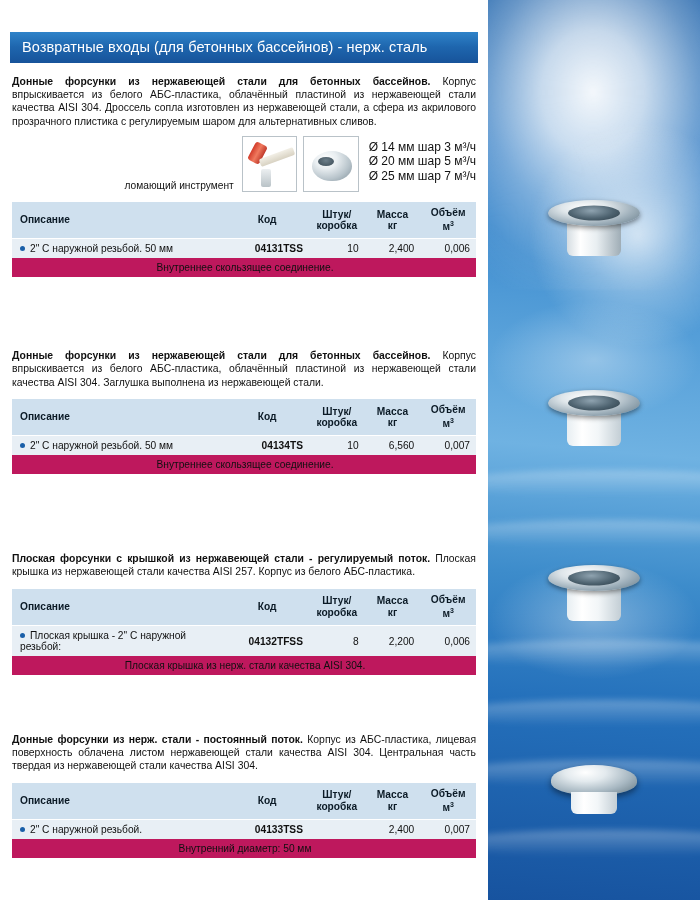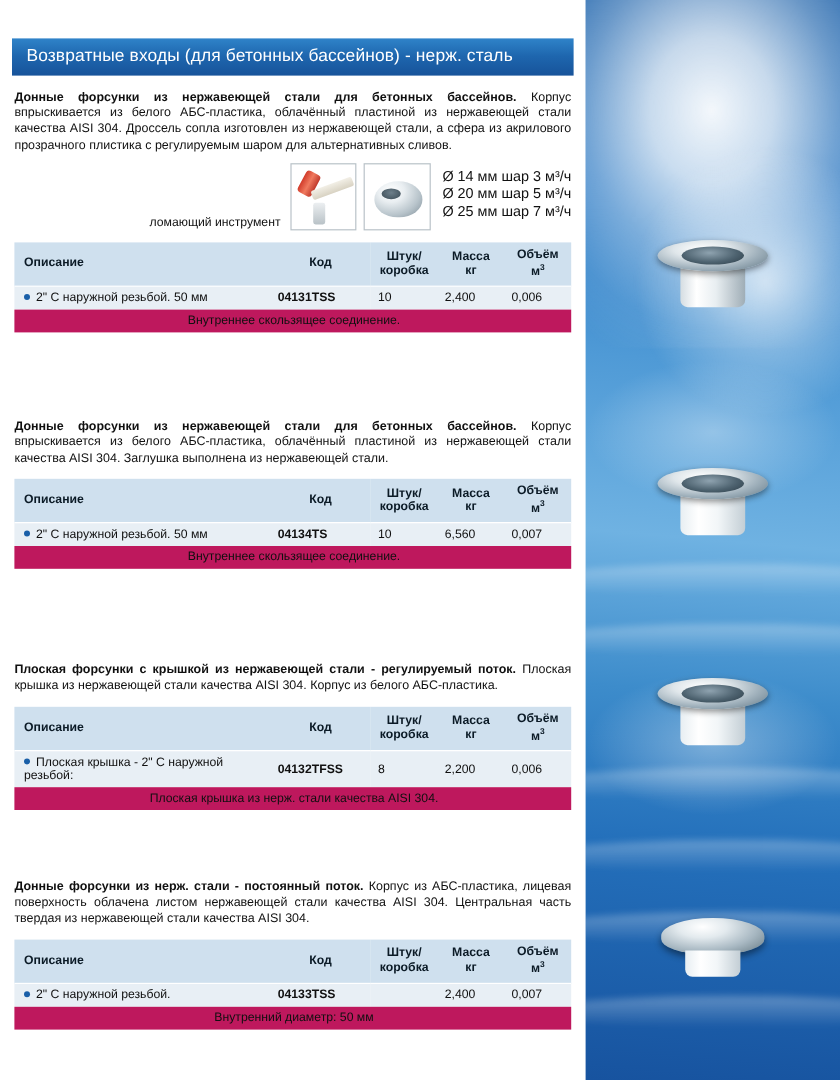--- a/index.html
+++ b/index.html
@@ -200,21 +200,21 @@
     padding: 5px 6px;
     text-align: center;
     line-height: 11.5px;
     border-bottom: 1px solid #ffffff;
   }
   table.spec thead th.left { text-align: left; padding-left: 8px; }
   table.spec thead th sup { font-size: 7px; }
   table.spec tbody td {
     background: #e8eff5;
     padding: 4px 6px;
-    text-align: left;
+    text-align: right;
     color: #101010;
     font-size: 10.2px;
   }
   table.spec tbody td.left { text-align: left; padding-left: 8px; }
   table.spec tbody td.code { font-weight: bold; }
   table.spec tbody tr.note td {
     background: #be185d;
     text-align: center;
     padding-left: 8px;
     font-size: 10.2px;
@@ -349,21 +349,21 @@
           <td>0,007</td>
         </tr>
         <tr class="note">
           <td colspan="5">Внутреннее скользящее соединение.</td>
         </tr>
       </tbody>
     </table>
   </div>
 
   <div class="section" style="margin-top:78px">
-    <p class="para"><b>Плоская форсунки с крышкой из нержавеющей стали - регулируемый поток.</b><span> Плоская крышка из нержавеющей стали качества AISI 304. Корпус из белого АБС-пластика.</span></p>
+    <p class="para"><b>Плоская форсунки с крышкой из нержавеющей стали - регулируемый поток.</b><span> Плоская крышка из нержавеющей стали качества AISI 257. Корпус из белого АБС-пластика.</span></p>
 
     <table class="spec">
       <thead>
         <tr>
           <th class="left col-desc">Описание</th>
           <th class="col-code">Код</th>
           <th class="col-pcs"><span>Штук/</span><br><span>коробка</span></th>
           <th class="col-mass"><span>Масса</span><br><span>кг</span></th>
           <th class="col-vol"><span>Объём</span><br><span>м</span><sup>3</sup></th>
         </tr>

